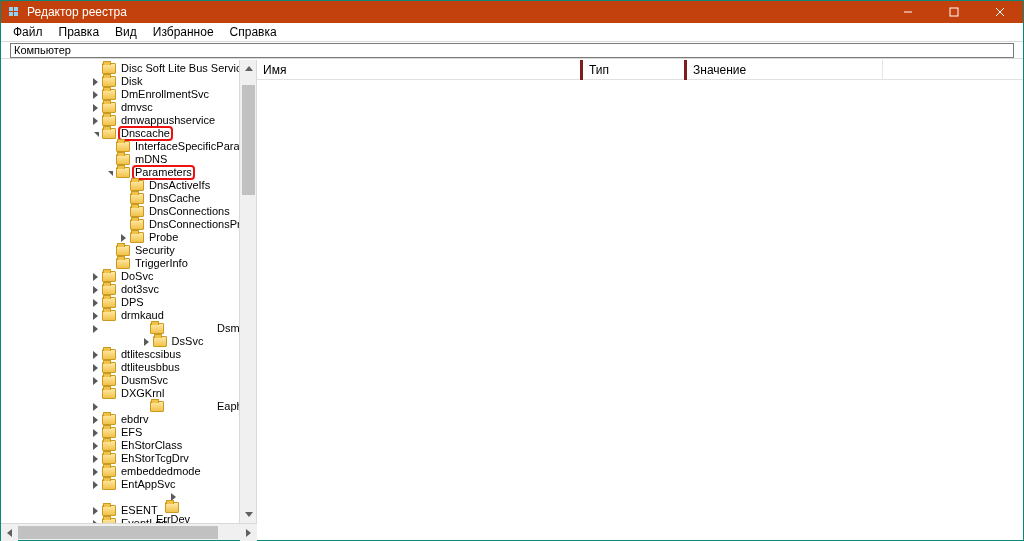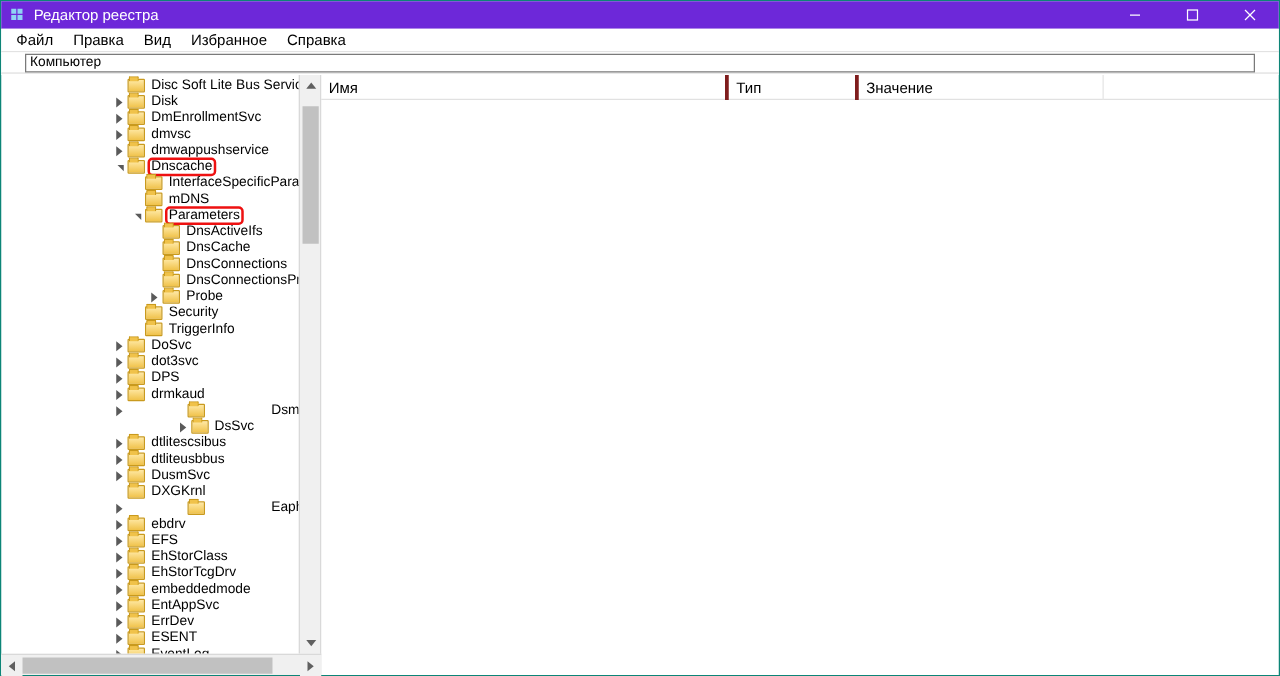--- a/index.html
+++ b/index.html
@@ -1,25 +1,25 @@
 <!DOCTYPE html>
 <html><head>
 <meta charset="utf-8">
 <style>
   * { box-sizing: border-box; margin: 0; padding: 0; }
   html, body { width: 1024px; height: 541px; overflow: hidden; font-family: "Segoe UI", Tahoma, sans-serif; font-size: 12px; background: #fff; }
   .window { width: 1024px; height: 541px; display: flex; flex-direction: column; border: 1px solid #0d8577; }
-  .titlebar { height: 22px; background: #6d28d9; color: #fff; display: flex; align-items: center; padding-left: 6px; }
+  .titlebar { height: 22px; background: #c2410c; color: #fff; display: flex; align-items: center; padding-left: 6px; }
   .titlebar .icon { width: 14px; height: 14px; margin-right: 6px; display:flex; align-items:center; justify-content:center;}
   .titlebar .title { flex: 0 0 auto; font-size: 12px; }
   .titlebar .spacer { flex: 1; }
   .titlebar .winbtn { width: 46px; height: 22px; display: flex; align-items: center; justify-content: center; color:#fff; }
   .menubar { height: 19px; background: #fff; display: flex; align-items: center; padding-left: 4px; border-bottom: 1px solid #d9d9d9; }
   .menubar .item { padding: 1px 8px; font-size: 12px; }
-  .addressbar { height: 17px; background: #fff; display: flex; align-items: center; padding: 0 19px; border-top: 1px solid #fff; border-bottom: 1px solid #d9d9d9; font-size: 11px;}
+  .addressbar { height: 17px; background: #fff; display: flex; align-items: center; padding: 0 9px; border-top: 1px solid #fff; border-bottom: 1px solid #d9d9d9; font-size: 11px;}
   .addressbar .addr { border: 1px solid #7a7a7a; padding: 0 3px; height: 15px; line-height:13px; flex: 1; background:#fff;}
   .body { flex: 1; display: flex; min-height: 0; border-top: 1px solid #fff; }
   .tree-pane { width: 256px; flex: 0 0 256px; border-right: 1px solid #d9d9d9; position: relative; display:flex; flex-direction:column;}
   .tree-scroll { flex:1; overflow: hidden; position:relative; }
   .tree { padding: 2px 0 2px 2px; }
   .node { display: flex; align-items: center; height: 13px; line-height: 13px; white-space: nowrap; font-size: 11px; }
   .exp { width: 11px; height: 11px; display:flex; align-items:center; justify-content:center; flex-shrink:0; color:#5a5a5a; font-size:9px; }
   .exp.none::before { content: ""; }
   .exp.closed::before { content: ""; display:block; width:0;height:0;border-top:4px solid transparent;border-bottom:4px solid transparent;border-left:5px solid #5a5a5a;}
   .exp.open::before { content:""; display:block; width:0;height:0;border-left:5px solid transparent;border-top:5px solid #5a5a5a; transform: translate(1px,1px);}
@@ -253,21 +253,21 @@
             <div class="node" style="padding-left: 87px;">
               <span class="exp closed"></span>
               <span class="folder"></span>
               <span class="lbl">embeddedmode</span>
             </div>
             <div class="node" style="padding-left: 87px;">
               <span class="exp closed"></span>
               <span class="folder"></span>
               <span class="lbl">EntAppSvc</span>
             </div>
-            <div class="node" style="padding-left: 87px;">
+            <div class="node" style="padding-left: 87px; flex-direction: column;">
               <span class="exp closed"></span>
               <span class="folder"></span>
               <span class="lbl">ErrDev</span>
             </div>
             <div class="node" style="padding-left: 87px;">
               <span class="exp closed"></span>
               <span class="folder"></span>
               <span class="lbl">ESENT</span>
             </div>
             <div class="node" style="padding-left: 87px;">

